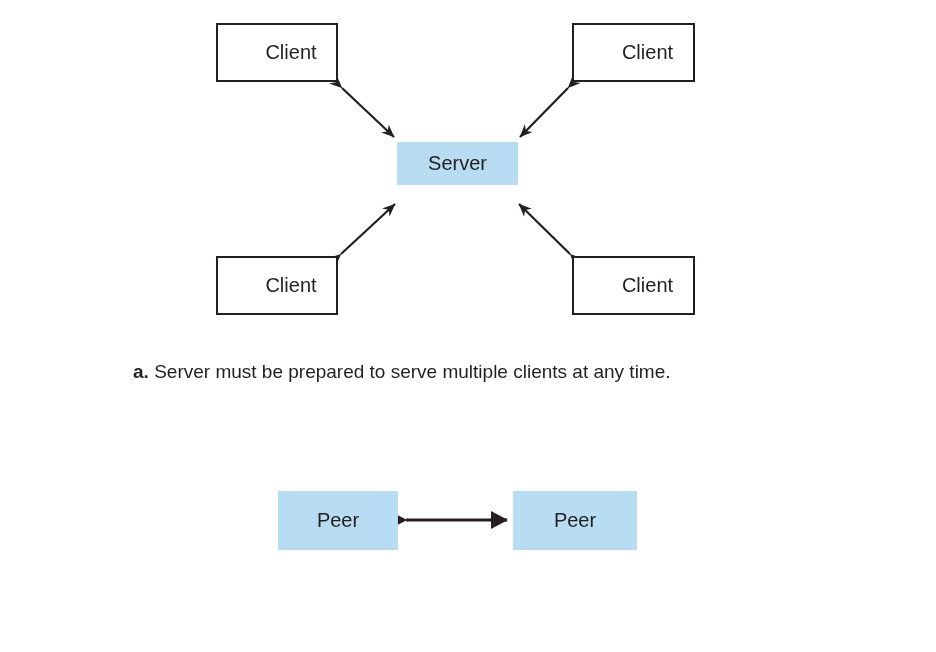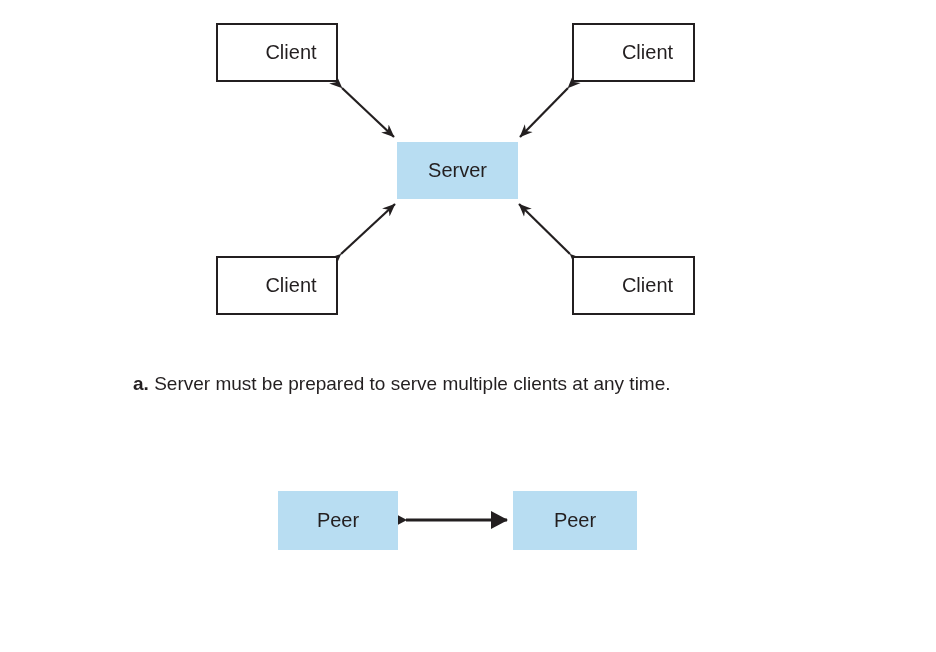--- a/index.html
+++ b/index.html
@@ -61,31 +61,31 @@
 
     <line x1="406" y1="520" x2="507" y2="520" stroke-width="3.2" marker-start="url(#headBig)" marker-end="url(#headBig)"></line>
   </svg>
 
   <div class="box outlined" style="left:216px;top:23px;width:122px;height:59px;">
     <span>Client</span>
   </div>
   <div class="box outlined" style="left:572px;top:23px;width:123px;height:59px;">
     <span>Client</span>
   </div>
-  <div class="box filled" style="left:397px;top:142px;width:121px;height:57px;">
+  <div class="box filled" style="left:397px;top:142px;width:121px;height:43px;">
     <span>Server</span>
   </div>
   <div class="box outlined" style="left:216px;top:256px;width:122px;height:59px;">
     <span>Client</span>
   </div>
   <div class="box outlined" style="left:572px;top:256px;width:123px;height:59px;">
     <span>Client</span>
   </div>
 
-  <p class="caption" style="left:133px;top:372px;"><b>a.</b> <span>Server must be prepared to serve multiple clients at any time.</span></p>
+  <p class="caption" style="left:133px;top:360px;"><b>a.</b> <span>Server must be prepared to serve multiple clients at any time.</span></p>
 
   <div class="box filled" style="left:278px;top:491px;width:120px;height:59px;">
     <span>Peer</span>
   </div>
   <div class="box filled" style="left:513px;top:491px;width:124px;height:59px;">
     <span>Peer</span>
   </div>
 
 
 </div>

